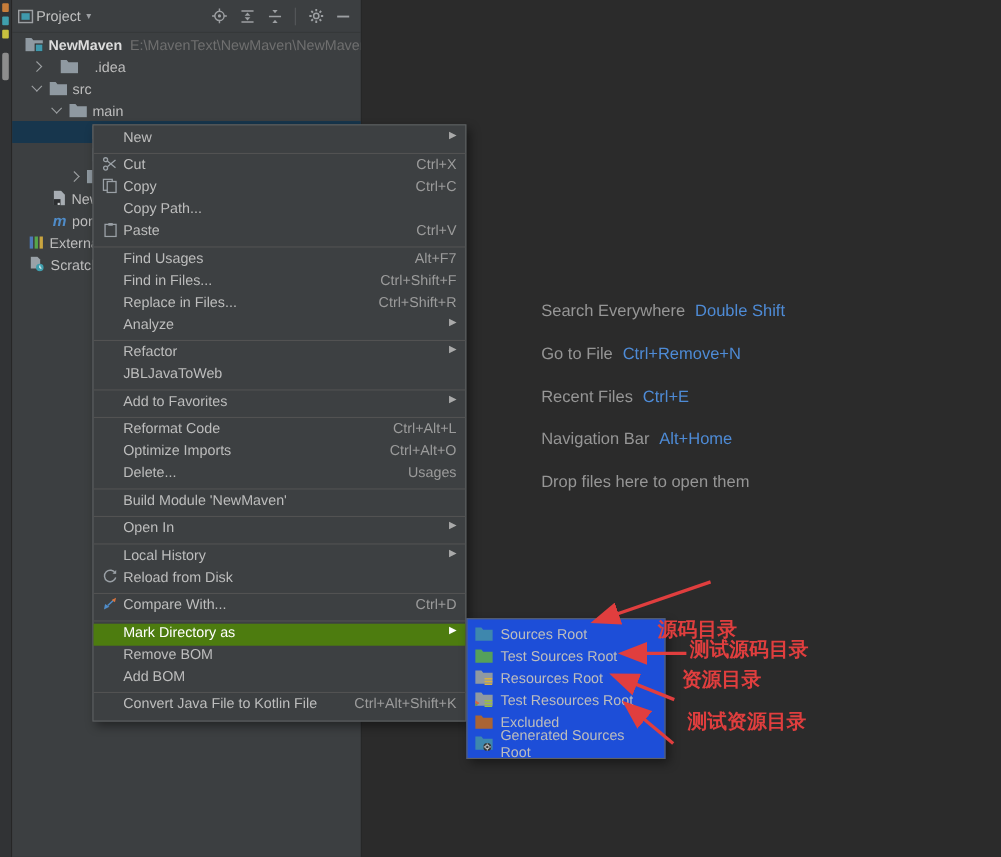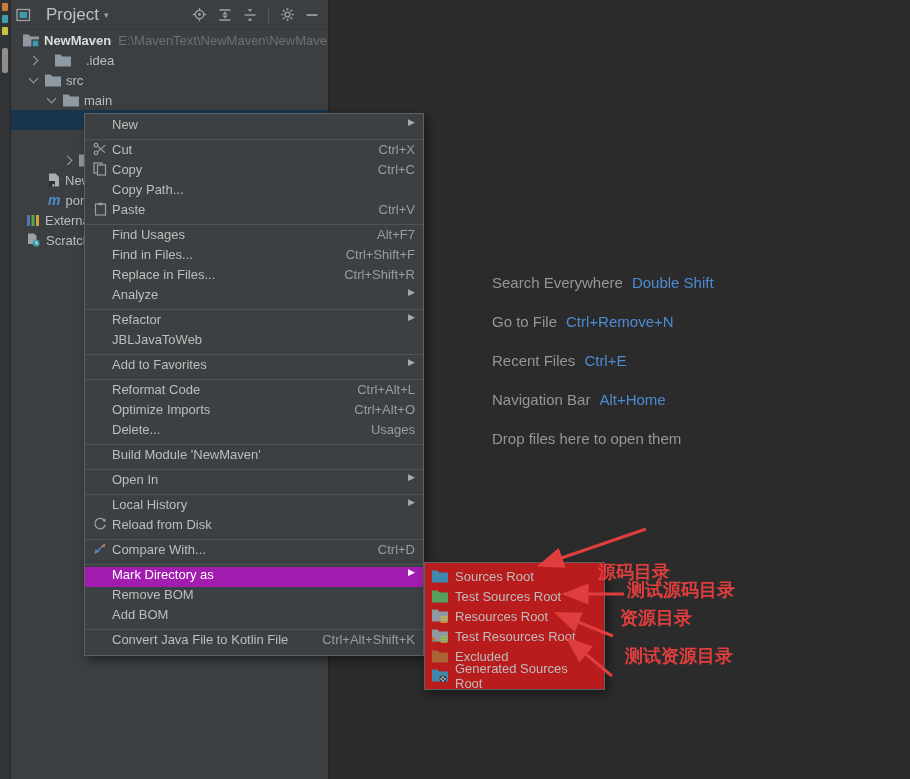--- a/index.html
+++ b/index.html
@@ -6,21 +6,21 @@
   body{width:910px;height:779px;position:relative;overflow:hidden;background:#2b2b2b;
        font-family:"Liberation Sans","DejaVu Sans",sans-serif;}
   svg{display:block;}
   
   .stripe{position:absolute;left:0;top:0;width:10px;height:779px;background:#313335;border-right:1px solid #262626;}
   .stripe .mark{position:absolute;left:2px;width:6px;border-radius:1px;}
   .stripe .thumb{position:absolute;left:2px;top:48px;width:6px;height:25px;background:#8d8d8d;border-radius:2px;}
   
   .panel{position:absolute;left:11px;top:0;width:318px;height:779px;background:#3c3f41;border-right:1px solid #252525;overflow:hidden;box-sizing:border-box;}
   .phead{height:29px;display:flex;align-items:center;padding:0 10px 0 5px;border-bottom:1px solid #353839;}
-  .ptitle{color:#c0c0c0;font-size:17px;margin:0 5px 0 15px;}
+  .ptitle{color:#c0c0c0;font-size:13px;margin:0 5px 0 2px;}
   .pcaret{color:#9da0a3;font-size:9px;}
   .hicons{margin-left:auto;display:flex;align-items:center;gap:11px;}
   .hsep{width:1px;height:16px;background:#55585a;}
   .tree{position:absolute;top:30px;left:0;right:0;}
   .trow{height:20px;display:flex;align-items:center;font-size:13px;color:#bdbdbd;white-space:nowrap;text-align:right;}
   .trow .ticon{margin-right:5px;flex:0 0 auto;display:flex;}
   .trow .bold{font-weight:bold;color:#dcdcdc;}
   .trow .tpath{color:#6f6f6f;margin-left:7px;}
   .trow.selected{background:#17364d;}
   .chev{width:6px;height:6px;border-right:1.6px solid #9da0a3;border-bottom:1.6px solid #9da0a3;margin-right:8px;flex:0 0 auto;}
@@ -28,25 +28,25 @@
   .chev.down{transform:rotate(45deg);margin-top:-3px;}
   .mvn{color:#4f8cc9;font-style:italic;font-weight:bold;font-size:14px;line-height:12px;}
   
   .menu{position:absolute;left:84px;top:113px;width:340px;background:#3d4042;border:1px solid #5e6163;
         box-shadow:3px 4px 9px rgba(0,0,0,.45);padding:3px 0;z-index:30;box-sizing:border-box;}
   .mi{height:20px;display:flex;align-items:flex-start;padding:0 8px 0 5px;}
   .mi .ic{width:20px;flex:0 0 20px;display:flex;align-items:center;justify-content:center;color:#9aa0a6;}
   .mi .lb{font-size:13px;color:#bdbdbd;margin-left:2px;}
   .mi .sc{margin-left:auto;font-size:13px;color:#9b9b9b;}
   .mi .ar{margin-left:auto;font-size:9px;color:#aaaaaa;}
-  .mi.sel{background:#a21caf;}
+  .mi.sel{background:#4d7c0f;}
   .mi.sel .lb,.mi.sel .ar{color:#ffffff;}
   .msep{height:1px;background:#525252;margin:2px 0;}
   
-  .submenu{position:absolute;left:424px;top:562px;width:181px;background:#b91c1c;border:1px solid #5e6163;
+  .submenu{position:absolute;left:424px;top:562px;width:181px;background:#1d4ed8;border:1px solid #5e6163;
            box-shadow:3px 4px 9px rgba(0,0,0,.45);padding:3px 0;z-index:40;box-sizing:border-box;}
   .si{height:20px;display:flex;align-items:center;padding:0 10px 0 7px;font-size:13px;color:#bdbdbd;}
   .si .ic{width:18px;flex:0 0 18px;margin-right:5px;display:flex;}
   
   .hints{position:absolute;left:492px;top:274px;z-index:5;}
   .hline{font-size:15px;color:#969696;margin-bottom:17px;white-space:nowrap;height:22px;}
   .hline .hs{color:#4e8bd6;margin-left:9px;}
   
   .ann{position:absolute;font-size:18px;font-weight:bold;color:#e03e3e;white-space:nowrap;z-index:60;}
   .arrows{position:absolute;left:0;top:0;width:910px;height:779px;z-index:55;pointer-events:none;}

